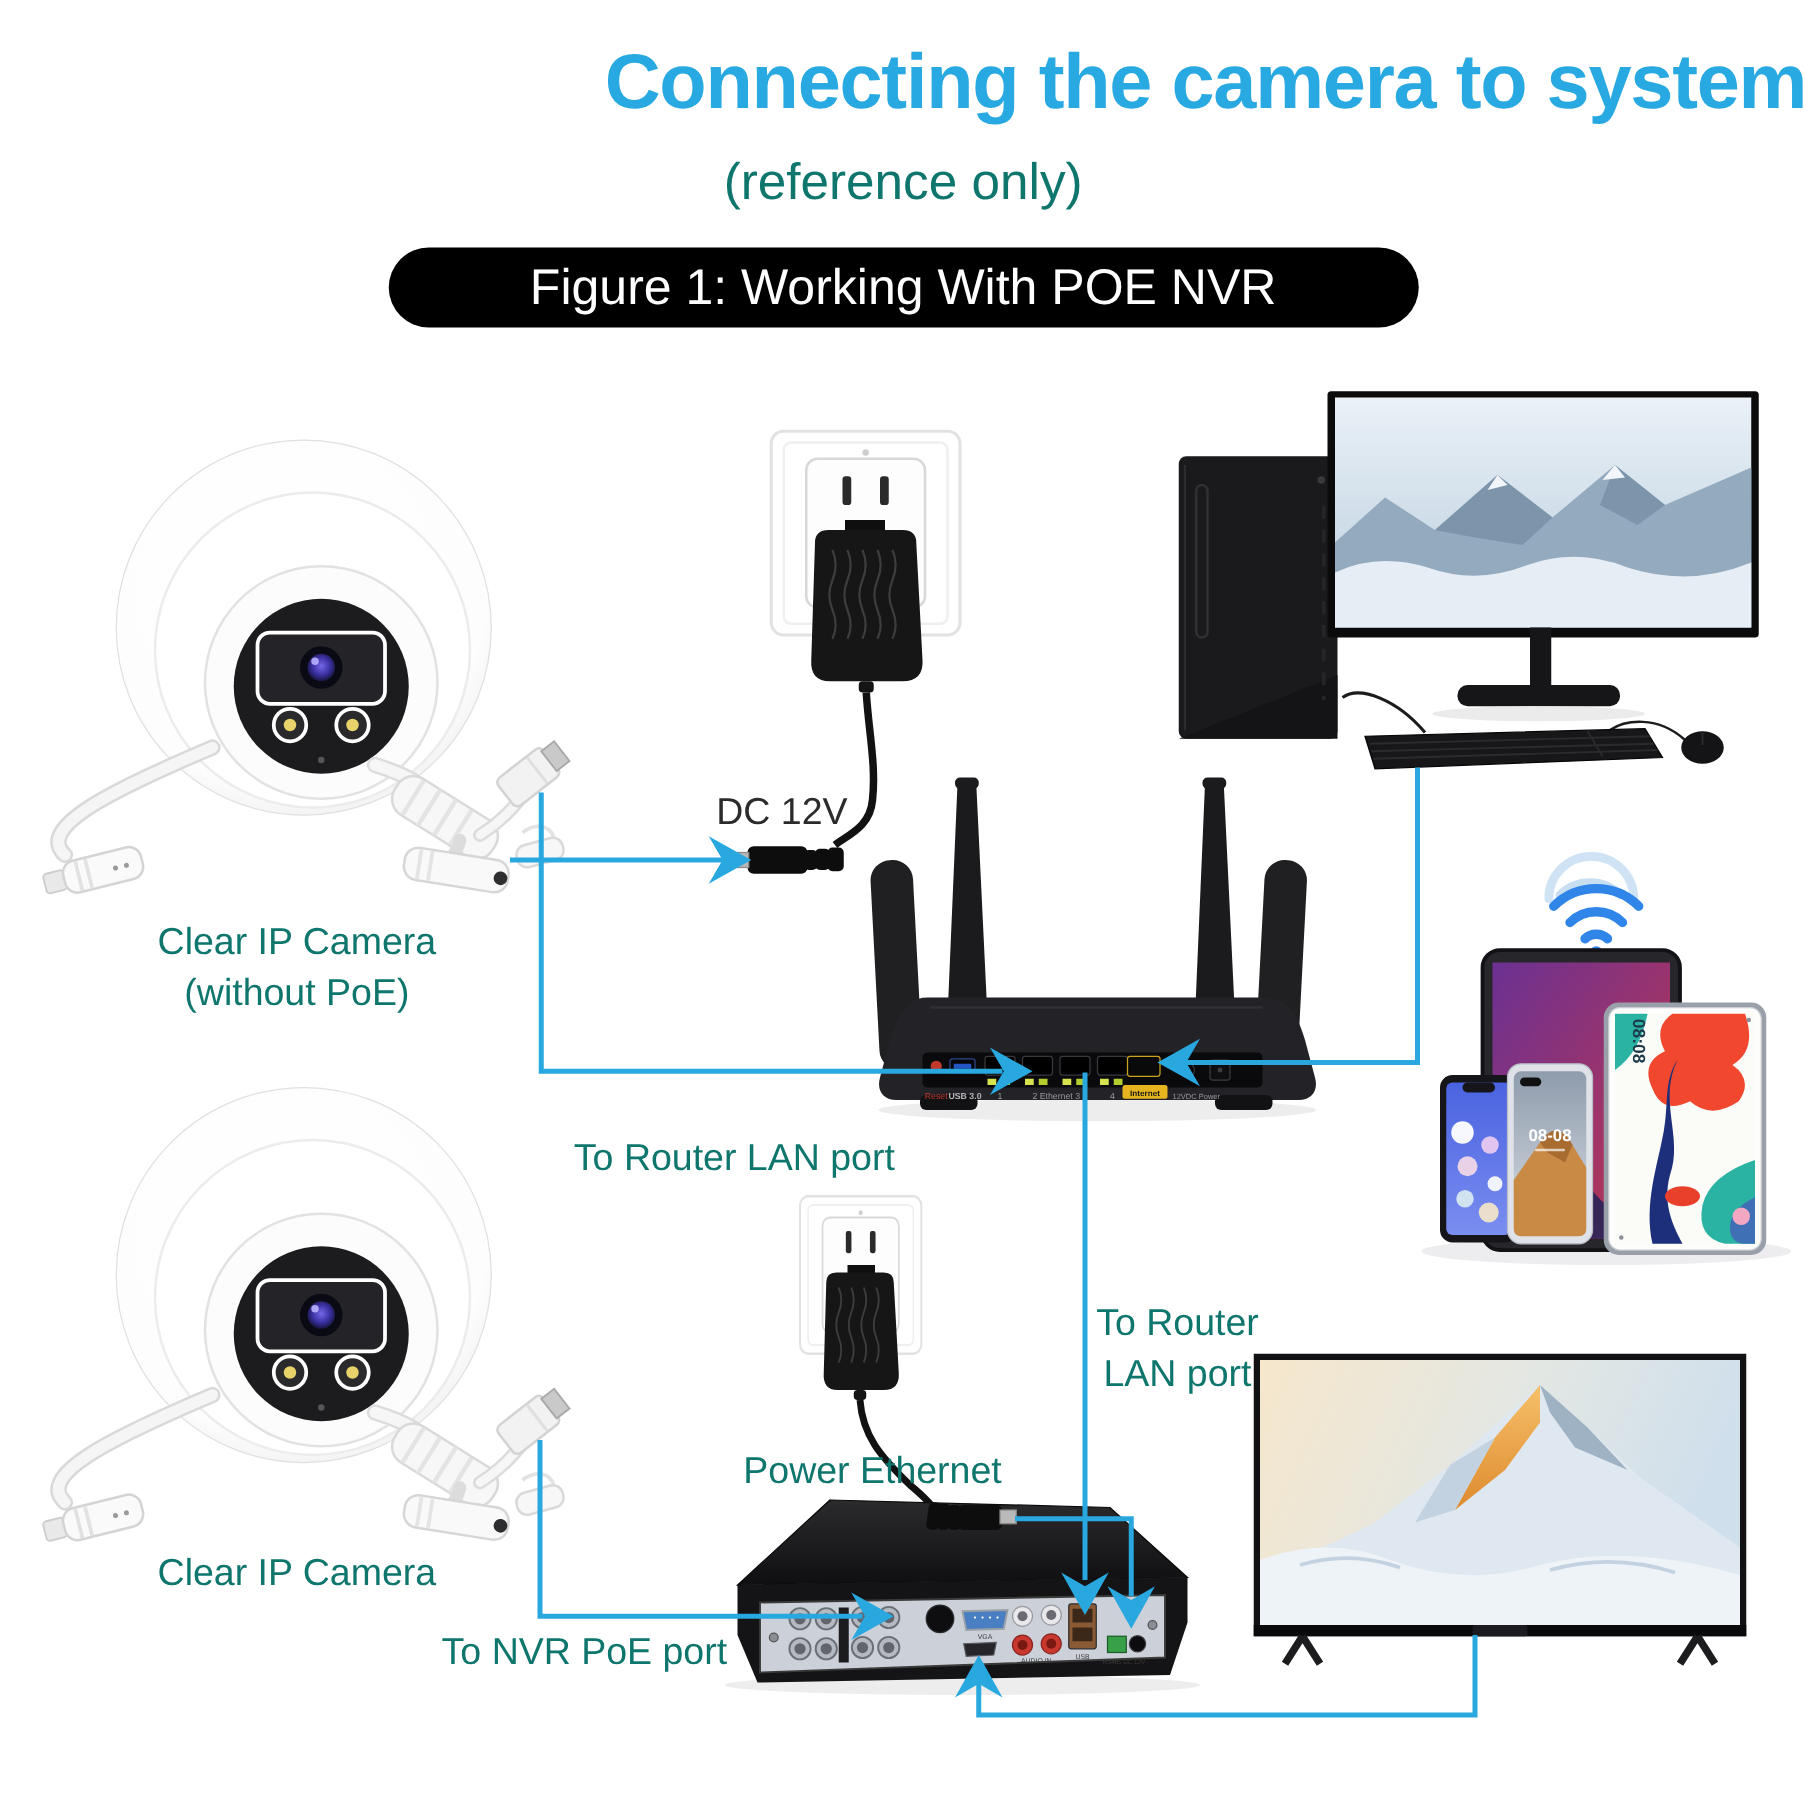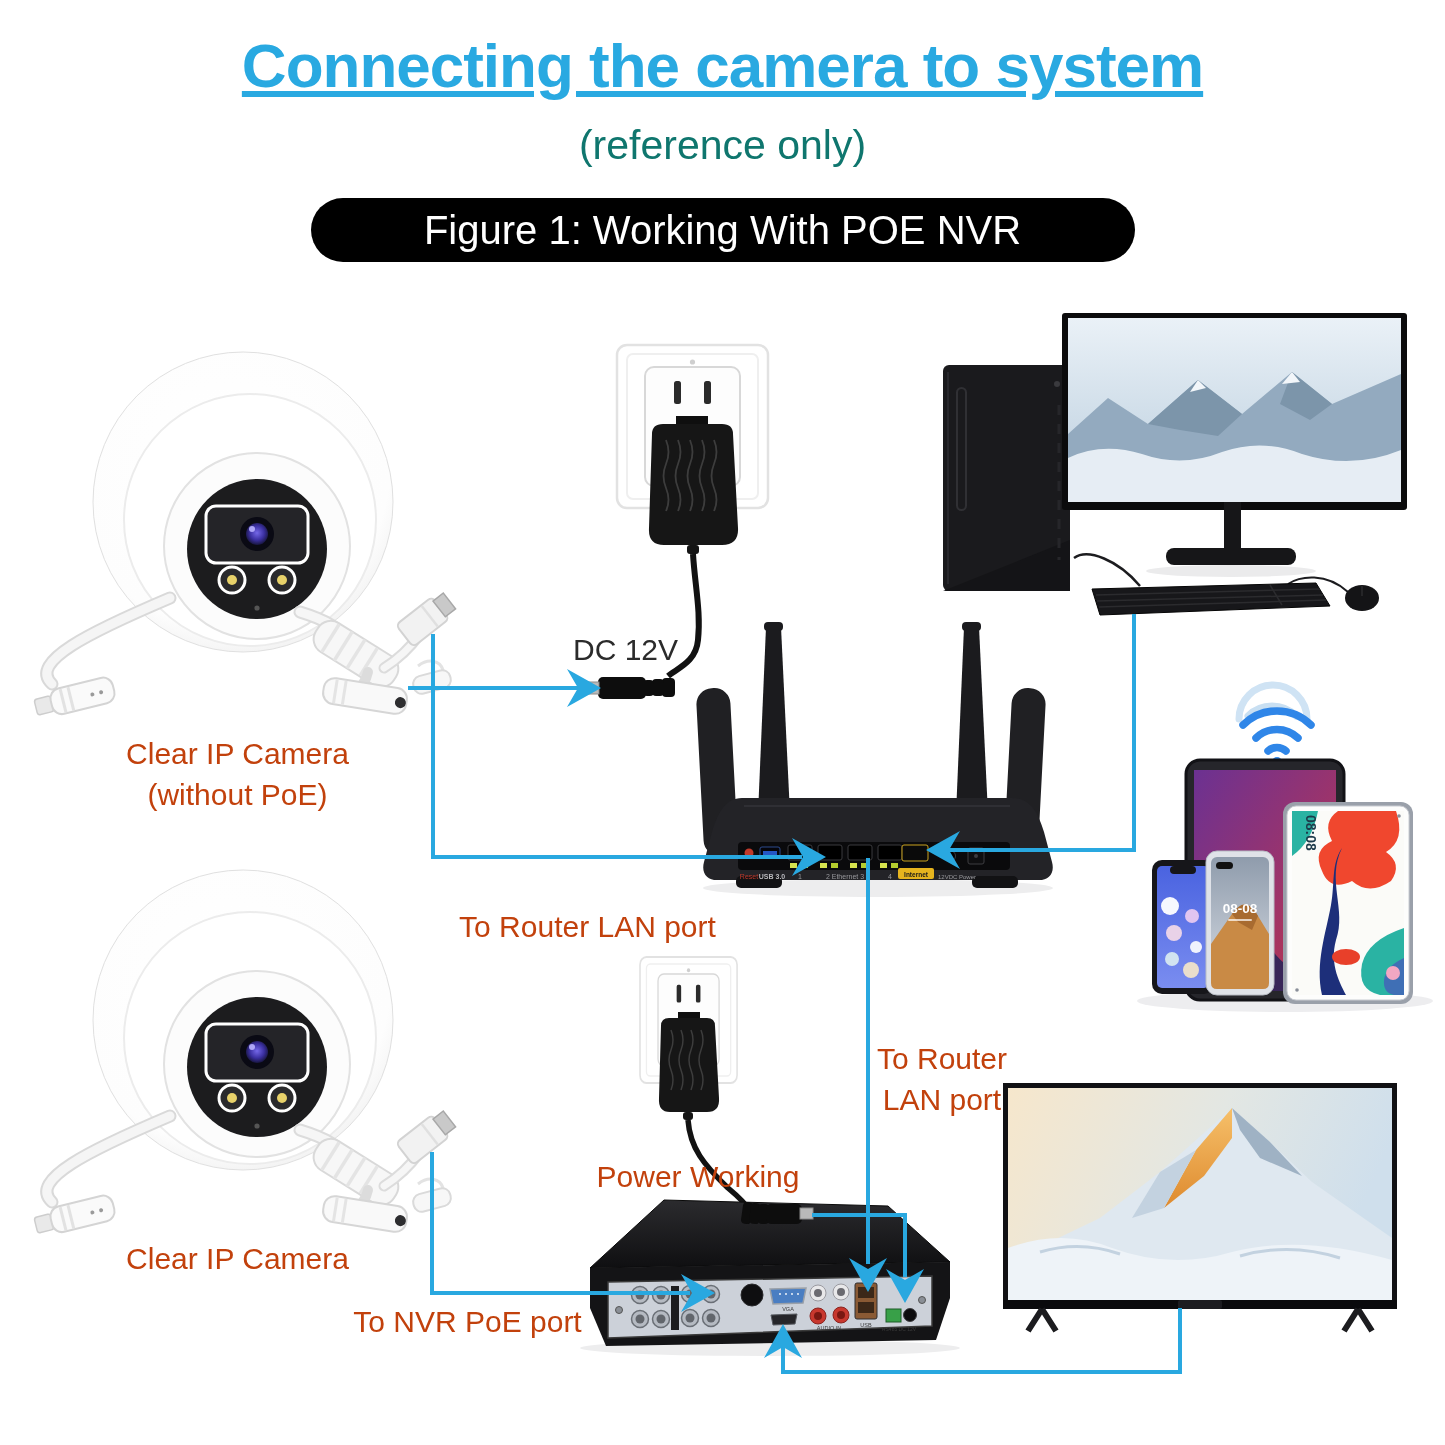--- a/index.html
+++ b/index.html
@@ -1,25 +1,25 @@
 <!DOCTYPE html>
 <html><head>
 <meta charset="utf-8">
 <style>
   html,body{margin:0;padding:0;background:#fff;}
   .canvas{position:relative;width:1445px;height:1445px;background:#ffffff;overflow:hidden;
           font-family:"Liberation Sans",sans-serif;}
   .abs{position:absolute;}
-  .title{top:30px;left:0;right:0;text-align:center;font-size:62px;font-weight:bold;
-         letter-spacing:-1px;color:#29a9e1;text-decoration:underline;}
+  .title{top:30px;left:0;right:0;text-align:right;font-size:62px;font-weight:bold;
+         letter-spacing:-1px;color:#29a9e1;}
   .subtitle{top:122px;left:0;right:0;text-align:center;font-size:41px;color:#0f766e;}
   .banner{top:198px;left:50%;transform:translateX(-50%);width:824px;height:64px;
           background:#000000;border-radius:32px;color:#fff;font-size:40px;
           line-height:64px;text-align:center;font-weight:500;}
-  .lbl{position:absolute;font-size:30px;color:#c2410c;text-align:center;line-height:1.38;}
+  .lbl{position:absolute;font-size:30px;color:#0f766e;text-align:center;line-height:1.38;}
   svg{position:absolute;left:0;top:0;}
   .scene text{font-family:"Liberation Sans",sans-serif;}
 </style>
 </head>
 <body>
 
 <div class="canvas">
 
   <svg class="scene" width="1445" height="1445" viewBox="0 0 1445 1445">
     <defs>
@@ -431,15 +431,15 @@
   </div>
   <div class="lbl" style="left:105px;top:1238px;width:265px;">
     <div>Clear IP Camera</div>
   </div>
   <div class="lbl" style="left:558px;top:629px;width:135px;color:#2b2b2b;">DC 12V</div>
   <div class="lbl" style="left:455px;top:906px;width:265px;">To Router LAN port</div>
   <div class="lbl" style="left:872px;top:998px;width:140px;margin-top:40px;">
     <div>To Router</div>
     <div>LAN port</div>
   </div>
-  <div class="lbl" style="left:593px;top:1156px;width:210px;">Power Working</div>
+  <div class="lbl" style="left:593px;top:1156px;width:210px;">Power Ethernet</div>
   <div class="lbl" style="left:340px;top:1301px;width:255px;">To NVR PoE port</div>
 </div>
 
 </body></html>

